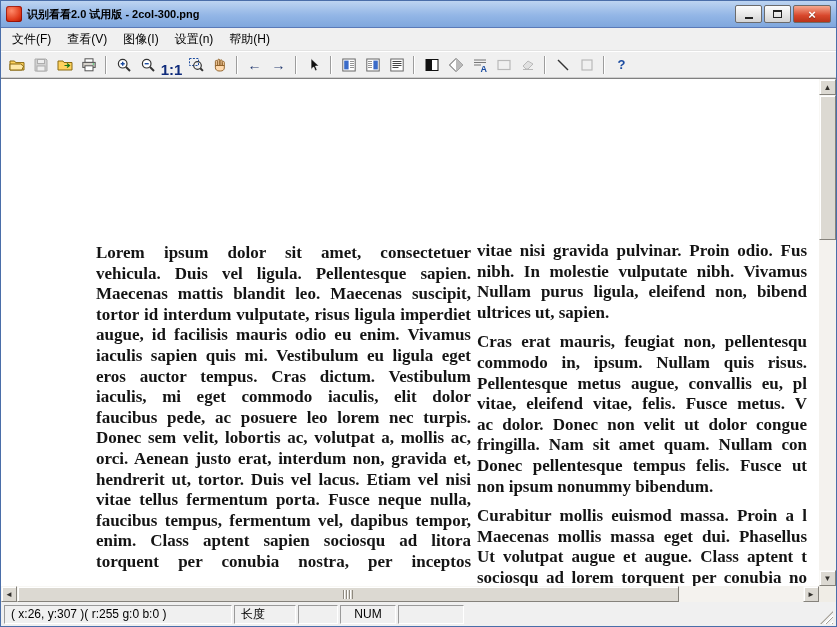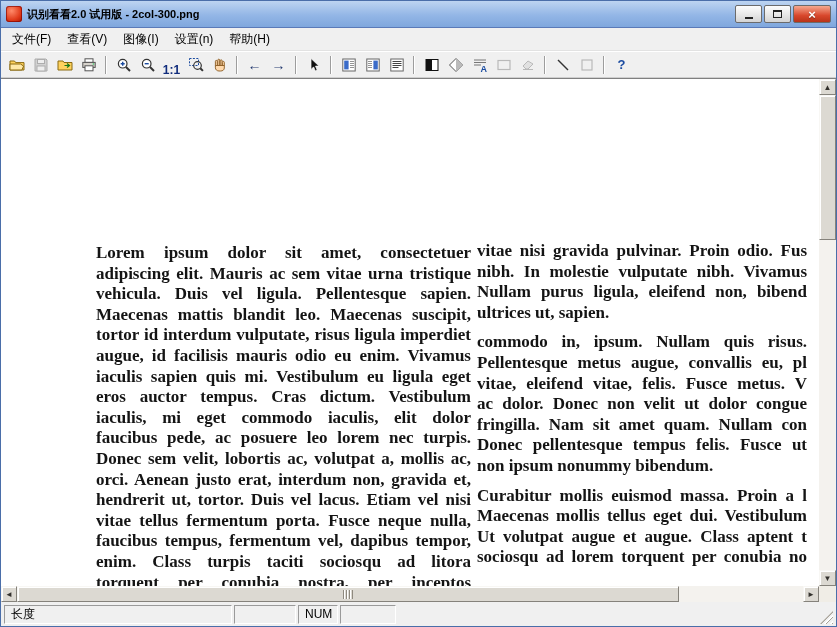--- a/index.html
+++ b/index.html
@@ -32,21 +32,21 @@
   .menu-item{padding:3px 8px;cursor:default;}
   
   .toolbar{height:27px;flex:0 0 27px;display:flex;align-items:center;gap:1px;padding:1px 4px;
     background:#f0f0f0;border-top:1px solid #fff;border-bottom:1px solid #cfcfcf;}
   .tb-sep{width:2px;height:18px;border-left:1px solid #9d9d9d;border-right:1px solid #fff;margin:0 4px;}
   .tb-btn{width:23px;height:22px;padding:0;border:1px solid transparent;background:transparent;
     display:flex;align-items:center;justify-content:center;cursor:default;}
   .tb-btn.disabled{opacity:.45;filter:grayscale(1);}
   .tb-btn svg{display:block;}
   .tb-glyph{font-size:14px;color:#22386e;line-height:1;font-weight:bold;}
-  .tb-glyph.small{font-size:12px;color:#102c7c;margin-top:10px;}
+  .tb-glyph.small{font-size:15px;color:#102c7c;margin-top:10px;}
   .tb-glyph.help{font-size:13px;color:#1a4ba0;}
   
   .main{position:relative;flex:0 0 523px;height:523px;background:#f0f0f0;border-top:1px solid #808080;}
   .canvas{position:absolute;left:0;top:0;width:818px;height:507px;background:#fff;overflow:hidden;cursor:crosshair;}
   .col{position:absolute;color:#141414;font-family:"Liberation Serif","DejaVu Serif",serif;}
   .col .para{margin:1px 0 9px 0;font-weight:bold;}
   .col .line{font-size:17px;line-height:20.6px;text-align:justify;text-align-last:justify;white-space:nowrap;overflow:visible;}
   .col .line.endline{text-align-last:left;}
   .col-left{left:95px;top:163px;width:375px;}
   .col-right{left:476px;top:161px;width:330px;}
@@ -290,57 +290,57 @@
       <button class="tb-btn">
         <span class="tb-glyph help">?</span>
       </button>
     </div>
 
   <div class="main">
     <div class="canvas">
       <div class="col col-left" id="col-left">
           <div class="para">
             <div class="line">Lorem ipsum dolor sit amet, consectetuer</div>
-            <div class="line">adipiscing elit. Mauris ac sem vitae urna tristique</div>
             <div class="line">vehicula. Duis vel ligula. Pellentesque sapien.</div>
             <div class="line">Maecenas mattis blandit leo. Maecenas suscipit,</div>
             <div class="line">tortor id interdum vulputate, risus ligula imperdiet</div>
             <div class="line">augue, id facilisis mauris odio eu enim. Vivamus</div>
             <div class="line">iaculis sapien quis mi. Vestibulum eu ligula eget</div>
             <div class="line">eros auctor tempus. Cras dictum. Vestibulum</div>
             <div class="line">iaculis, mi eget commodo iaculis, elit dolor</div>
             <div class="line">faucibus pede, ac posuere leo lorem nec turpis.</div>
             <div class="line">Donec sem velit, lobortis ac, volutpat a, mollis ac,</div>
             <div class="line">orci. Aenean justo erat, interdum non, gravida et,</div>
             <div class="line">hendrerit ut, tortor. Duis vel lacus. Etiam vel nisi</div>
             <div class="line">vitae tellus fermentum porta. Fusce neque nulla,</div>
             <div class="line">faucibus tempus, fermentum vel, dapibus tempor,</div>
-            <div class="line">enim. Class turpis taciti sociosqu ad litora</div>
+            <div class="line">enim. Class aptent sapien sociosqu ad litora</div>
             <div class="line">torquent per conubia nostra, per inceptos</div>
           </div>
         </div>
       <div class="col col-right" id="col-right">
           <div class="para">
             <div class="line">vitae nisi gravida pulvinar. Proin odio. Fus</div>
             <div class="line">nibh. In molestie vulputate nibh. Vivamus</div>
             <div class="line">Nullam purus ligula, eleifend non, bibend</div>
             <div class="line endline">ultrices ut, sapien.</div>
           </div>
           <div class="para">
+            <div class="line">Cras erat mauris, feugiat non, pellentesqu</div>
             <div class="line">commodo in, ipsum. Nullam quis risus.</div>
             <div class="line">Pellentesque metus augue, convallis eu, pl</div>
             <div class="line">vitae, eleifend vitae, felis. Fusce metus. V</div>
             <div class="line">ac dolor. Donec non velit ut dolor congue</div>
             <div class="line">fringilla. Nam sit amet quam. Nullam con</div>
             <div class="line">Donec pellentesque tempus felis. Fusce ut</div>
             <div class="line endline">non ipsum nonummy bibendum.</div>
           </div>
           <div class="para">
             <div class="line">Curabitur mollis euismod massa. Proin a l</div>
-            <div class="line">Maecenas mollis tellus eget dui. Vestibulum</div>
+            <div class="line">Maecenas mollis massa eget dui. Phasellus</div>
             <div class="line">Ut volutpat augue et augue. Class aptent t</div>
             <div class="line">sociosqu ad lorem torquent per conubia no</div>
           </div>
         </div>
     </div>
     <div class="vscroll">
       <button class="sb-btn sb-up">
           <span>▲</span>
         </button>
       <div class="sb-thumb v-thumb"></div>
@@ -356,20 +356,21 @@
           <span class="h-grip"></span>
         </div>
       <button class="sb-btn sb-right">
           <span>►</span>
         </button>
     </div>
     <div class="corner"></div>
   </div>
 
   <div class="statusbar" id="statusbar">
+      <div class="pane">( x:26, y:307 )( r:255 g:0 b:0 )</div>
       <div class="pane">长度</div>
       <div class="pane"></div>
       <div class="pane">NUM</div>
       <div class="pane"></div>
       <div class="sb-spacer"></div>
       <div class="resize-grip"></div>
     </div>
 
 </div>
 

